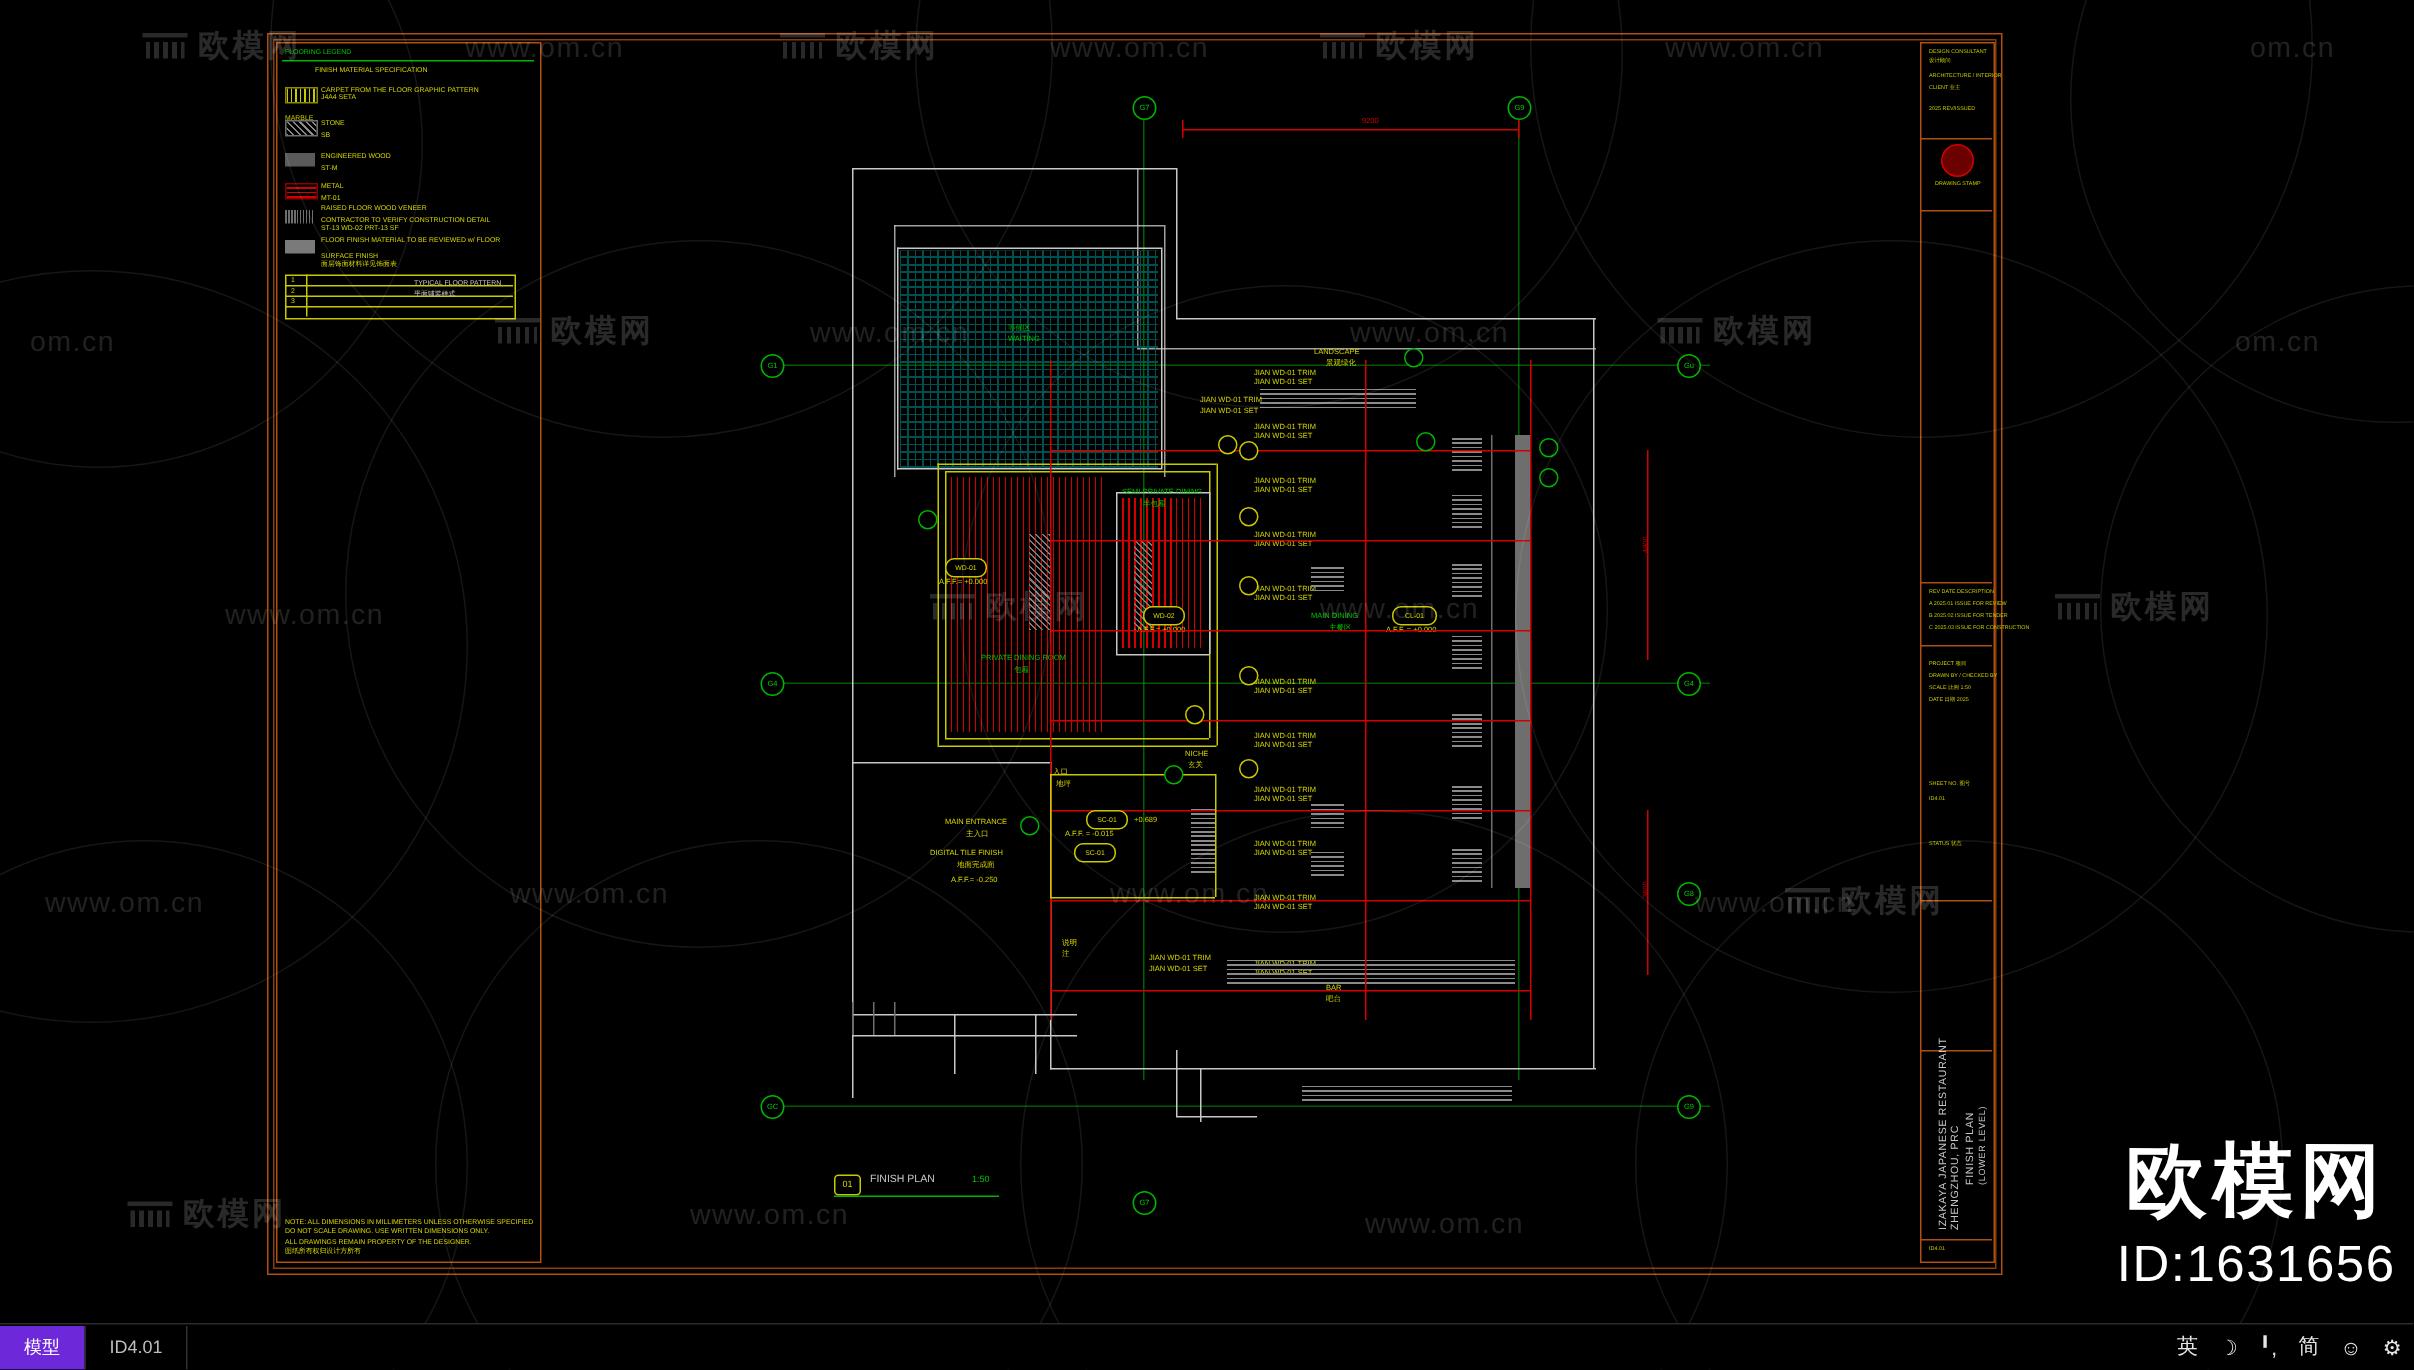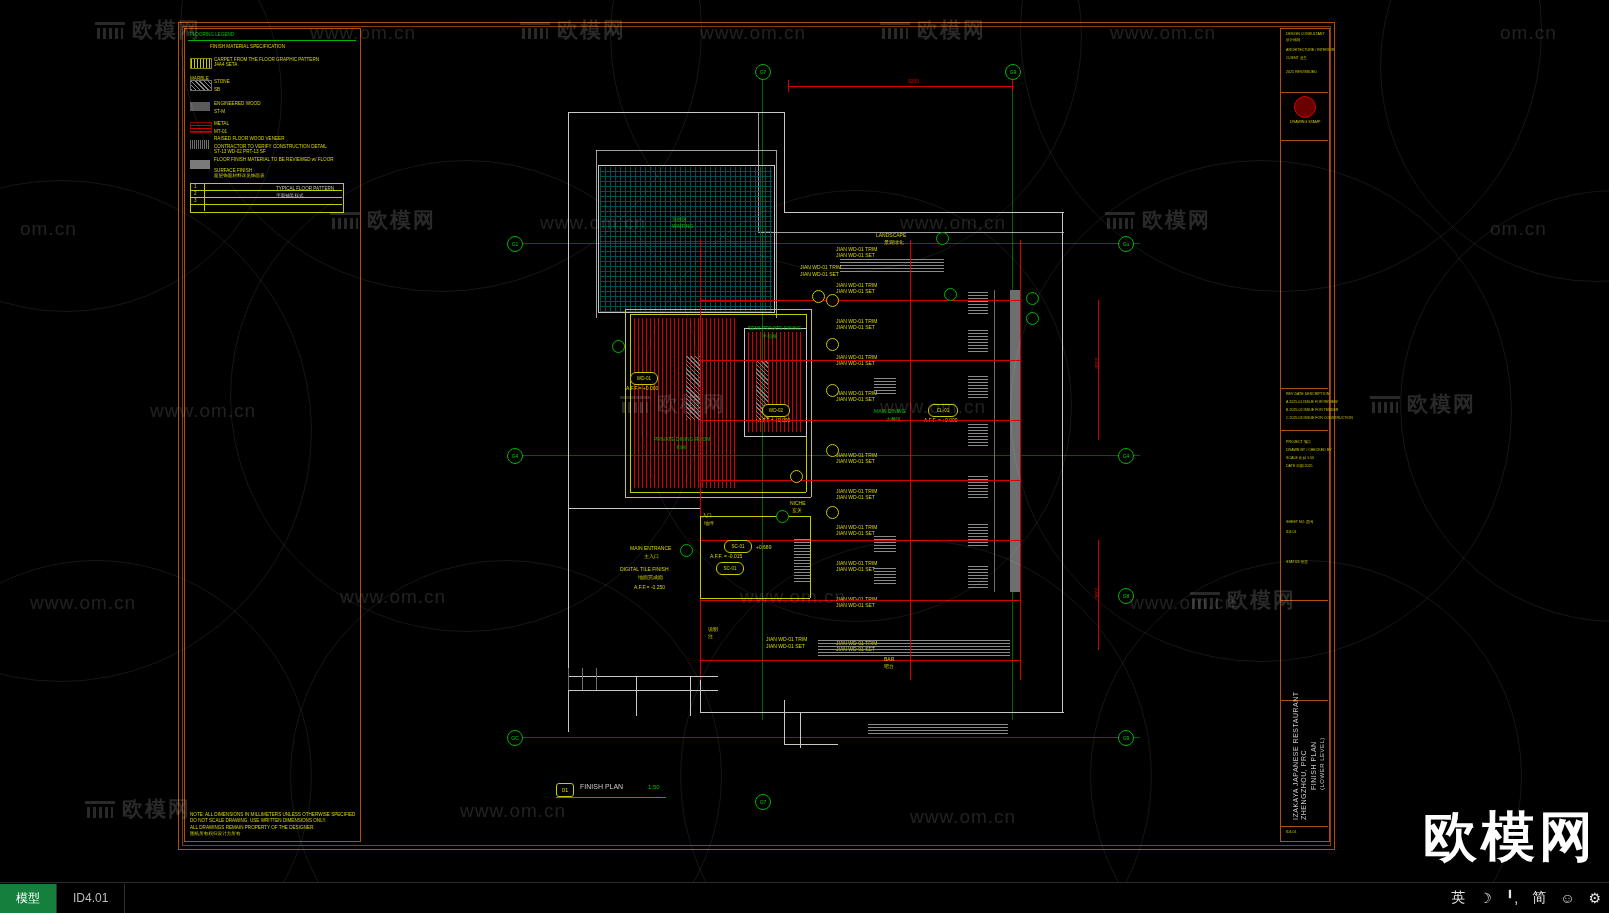--- a/index.html
+++ b/index.html
@@ -56,21 +56,21 @@
   .bigwm{position:absolute;right:12px;bottom:50px;z-index:60;text-align:center;color:#fff;}
   .bigwm .t1{font-size:54px;font-weight:700;letter-spacing:4px;line-height:1;}
   .bigwm .t2{font-size:34px;letter-spacing:1px;margin-top:10px;}
 
   
   .statusbar{position:absolute;left:0;bottom:0;width:1609px;height:30px;background:#000;
     border-top:1px solid #2c2c2c;z-index:70;display:flex;align-items:center;}
   .tabs{display:flex;align-items:center;height:30px;}
   .tab{height:29px;display:flex;align-items:center;padding:0 16px;color:#d8d8d8;font-size:12px;
        border-right:1px solid #303030;}
-  .tab.active{background:#15803d;color:#fff;}
+  .tab.active{background:#6d28d9;color:#fff;}
   .tab.plain{color:#bdbdbd;}
   .sysright{position:absolute;right:8px;top:0;height:30px;display:flex;align-items:center;gap:14px;color:#e6e6e6;font-size:14px;}
   .sysright .it{display:flex;align-items:center;gap:4px;}
 </style>
 </head>
 <body>
 
 <div id="app">
 
   <div class="wm-layer">
@@ -428,20 +428,21 @@
     <div class="vtxt" style="left:1292px;top:820px;">IZAKAYA JAPANESE RESTAURANT</div>
     <div class="vtxt" style="left:1300px;top:820px;">ZHENGZHOU, PRC</div>
     <div class="vtxt" style="left:1310px;top:790px;">FINISH PLAN</div>
     <div class="vtxt" style="left:1319px;top:790px;font-size:6px;">(LOWER LEVEL)</div>
 
     <div class="tbtxt" style="left:1286px;top:830px;">ID4.01</div>
   </div>
 
   <div class="bigwm">
     <div class="t1">欧模网</div>
+    <div class="t2">ID:1631656</div>
   </div>
 
   <div class="statusbar">
     <div class="tabs">
       <div class="tab active">模型</div>
       <div class="tab plain">ID4.01</div>
     </div>
     <div class="sysright">
       <span class="it">英</span>
       <span class="it">☽</span>

